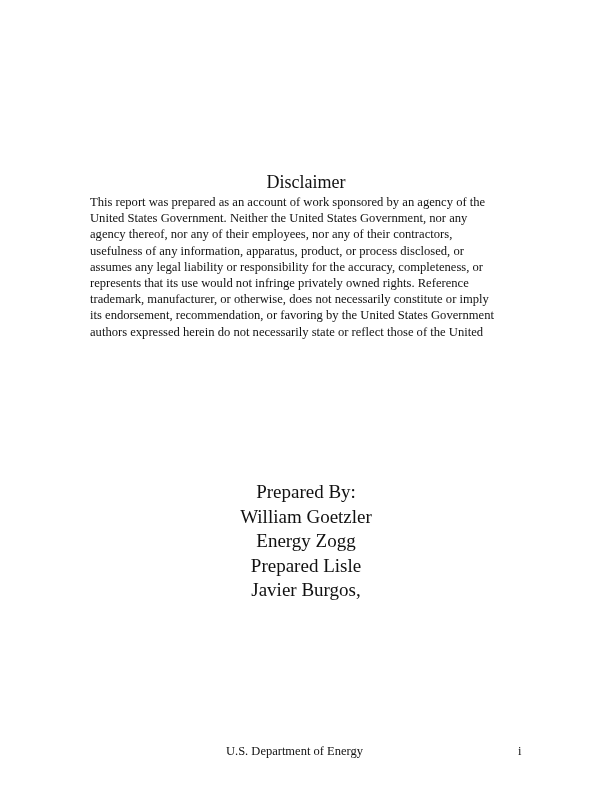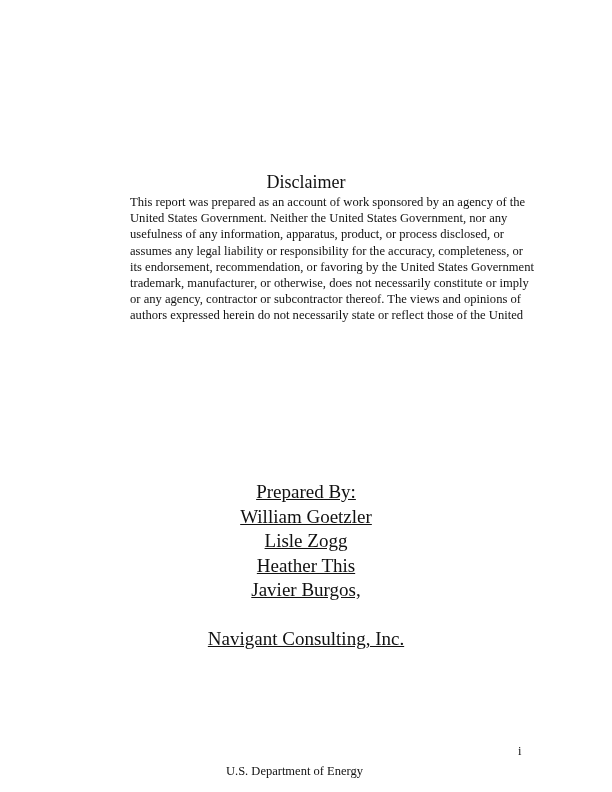--- a/index.html
+++ b/index.html
@@ -39,45 +39,42 @@
       left: 90px;
       width: 440px;
       font-family: "Liberation Serif", serif;
       font-size: 12.6px;
       line-height: 16.2px;
       color: #111;
     }
     .disclaimer-body .line {
       display: block;
       white-space: nowrap;
-      margin-left: 40px;
     }
     .prepared {
       position: absolute;
       top: 480px;
       left: 0;
       width: 612px;
       text-align: center;
       font-family: "Liberation Serif", serif;
       font-size: 19px;
       line-height: 24.5px;
       color: #111;
-      text-decoration: underline;
     }
     .prepared .line { display: block; }
     .prepared .spacer { display: block; height: 24.5px; }
     .footer-left {
       position: absolute;
       top: 744px;
       left: 226px;
       font-family: "Liberation Serif", serif;
       font-size: 12.5px;
       line-height: 14px;
       color: #111;
-      margin-top: 20px;
     }
     .footer-right {
       position: absolute;
       top: 744px;
       left: 518px;
       font-family: "Liberation Serif", serif;
       font-size: 12.5px;
       line-height: 14px;
       color: #111;
     }
@@ -85,34 +82,34 @@
 </head>
 <body>
 
 <div class="page">
 
   <div class="disclaimer-title">Disclaimer</div>
 
   <div class="disclaimer-body">
     <span class="line">This report was prepared as an account of work sponsored by an agency of the</span>
     <span class="line">United States Government.  Neither the United States Government, nor any</span>
+    <span class="line">agency thereof, nor any of their employees, nor any of their contractors,</span>
     <span class="line">usefulness of any information, apparatus, product, or process disclosed, or</span>
     <span class="line">assumes any legal liability or responsibility for the accuracy, completeness, or</span>
+    <span class="line">represents that its use would not infringe privately owned rights.  Reference</span>
+    <span class="line">trademark, manufacturer, or otherwise, does not necessarily constitute or imply</span>
     <span class="line">its endorsement, recommendation, or favoring by the United States Government</span>
-    <span class="line">trademark, manufacturer, or otherwise, does not necessarily constitute or imply</span>
-    <span class="line">or any agency, contractor or subcontractor thereof.  The views and opinions of</span>
     <span class="line">authors expressed herein do not necessarily state or reflect those of the United</span>
   </div>
 
   <div class="prepared">
     <span class="line">Prepared By:</span>
     <span class="line">William Goetzler</span>
-    <span class="line">Lisle Zogg</span>
-    <span class="line">Heather This</span>
+    <span class="line">Energy Zogg</span>
+    <span class="line">Prepared Lisle</span>
     <span class="line">Javier Burgos,</span>
     <span class="spacer"></span>
-    <span class="line">Navigant Consulting, Inc.</span>
   </div>
 
   <div class="footer-left">U.S. Department of Energy</div>
   <div class="footer-right">i</div>
 
 </div>
 
 </body></html>

